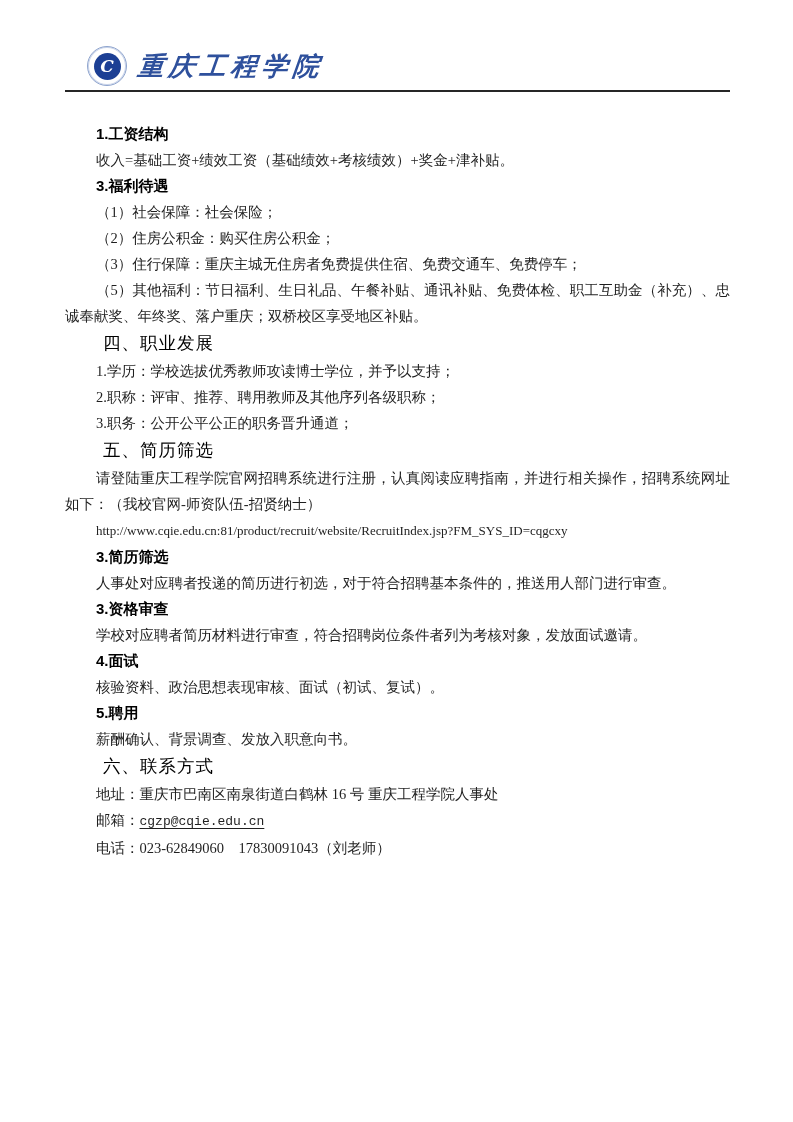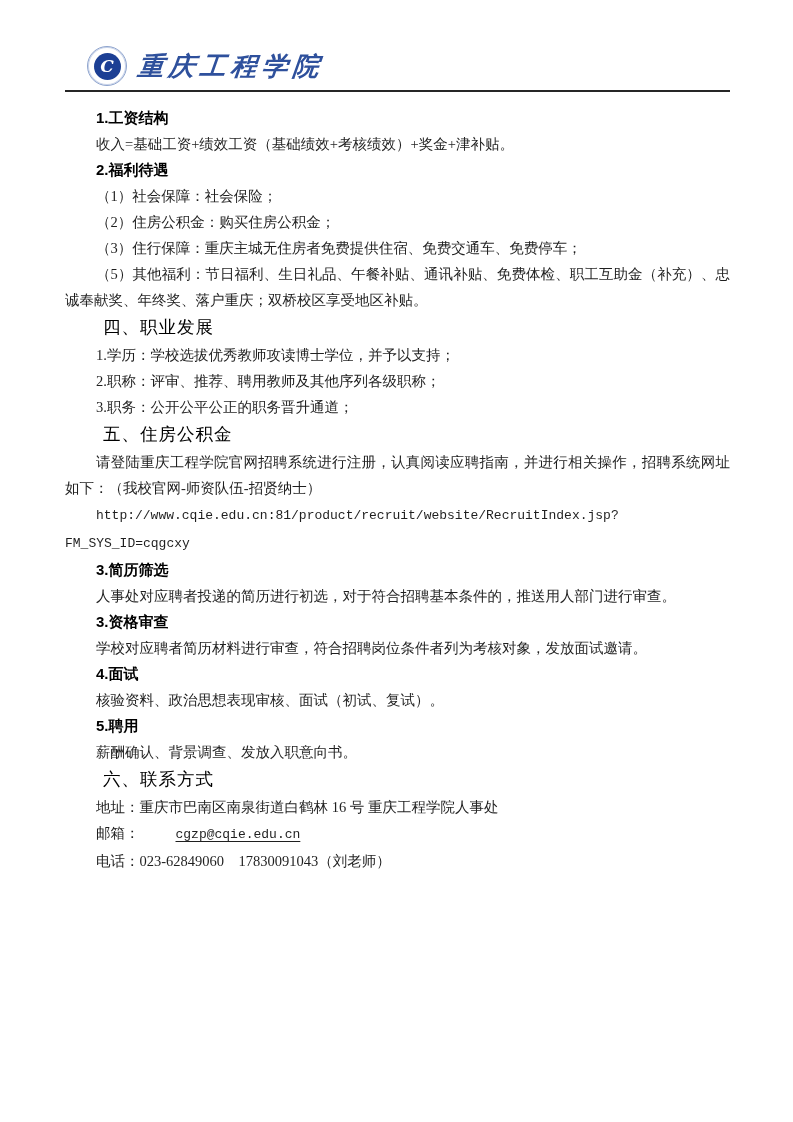--- a/index.html
+++ b/index.html
@@ -50,21 +50,21 @@
     font-family: "DejaVu Serif", serif;
     font-style: italic;
     font-weight: bold;
     font-size: 26px;
     letter-spacing: 5px;
     transform: skewX(-6deg);
     white-space: nowrap;
     line-height: 40px;
   }
   
-  .content { padding-top: 13px; }
+  .content { padding-top: 29px; }
   .para {
     font: 14.5px/26px "Liberation Serif", serif;
     color: #1f1f1f;
     text-indent: 31px;
     text-align: justify;
   }
   .h-sub {
     font-family: "Liberation Sans", sans-serif;
     font-weight: bold;
     font-size: 15px;
@@ -75,30 +75,29 @@
   .h-chapter {
     font-family: "Liberation Sans", sans-serif;
     font-weight: normal;
     font-size: 17.5px;
     line-height: 29px;
     color: #000000;
     text-indent: 38px;
     letter-spacing: 1px;
   }
   .mono {
-    font-family: Liberation Mono, monospace;
+    font-family: Liberation Serif, serif;
     font-size: 13px;
   }
   .email-link {
     font-family: "Liberation Mono", monospace;
     font-size: 13px;
     text-decoration: underline;
     text-underline-offset: 3px;
     color: #1f1f1f;
-    margin-left: 36px;
   }
   .contact-label { font: 14.5px/26px "Liberation Serif", serif; }
 </style>
 </head>
 <body>
 
 <div class="page">
 
   <div class="doc-header">
     <div class="logo">
@@ -107,32 +106,32 @@
       </span>
       <span class="logo-text">重庆工程学院</span>
     </div>
   </div>
 
   <div class="content">
 
     <div class="h-sub">1.工资结构</div>
     <div class="para">收入=基础工资+绩效工资（基础绩效+考核绩效）+奖金+津补贴。</div>
 
-    <div class="h-sub">2.福利待遇</div>
+    <div class="h-sub">3.福利待遇</div>
     <div class="para">（1）社会保障：社会保险；</div>
     <div class="para">（2）住房公积金：购买住房公积金；</div>
     <div class="para">（3）住行保障：重庆主城无住房者免费提供住宿、免费交通车、免费停车；</div>
     <div class="para">（5）其他福利：节日福利、生日礼品、午餐补贴、通讯补贴、免费体检、职工互助金（补充）、忠诚奉献奖、年终奖、落户重庆；双桥校区享受地区补贴。</div>
 
     <div class="h-chapter">四、职业发展</div>
     <div class="para">1.学历：学校选拔优秀教师攻读博士学位，并予以支持；</div>
     <div class="para">2.职称：评审、推荐、聘用教师及其他序列各级职称；</div>
     <div class="para">3.职务：公开公平公正的职务晋升通道；</div>
 
-    <div class="h-chapter">五、住房公积金</div>
+    <div class="h-chapter">五、简历筛选</div>
 
     <div class="para">请登陆重庆工程学院官网招聘系统进行注册，认真阅读应聘指南，并进行相关操作，招聘系统网址如下：（我校官网-师资队伍-招贤纳士）</div>
     <div class="para"><span class="mono">http://www.cqie.edu.cn:81/product/recruit/website/RecruitIndex.jsp?FM_SYS_ID=cqgcxy</span></div>
 
     <div class="h-sub">3.简历筛选</div>
     <div class="para">人事处对应聘者投递的简历进行初选，对于符合招聘基本条件的，推送用人部门进行审查。</div>
 
     <div class="h-sub">3.资格审查</div>
     <div class="para">学校对应聘者简历材料进行审查，符合招聘岗位条件者列为考核对象，发放面试邀请。</div>
 

